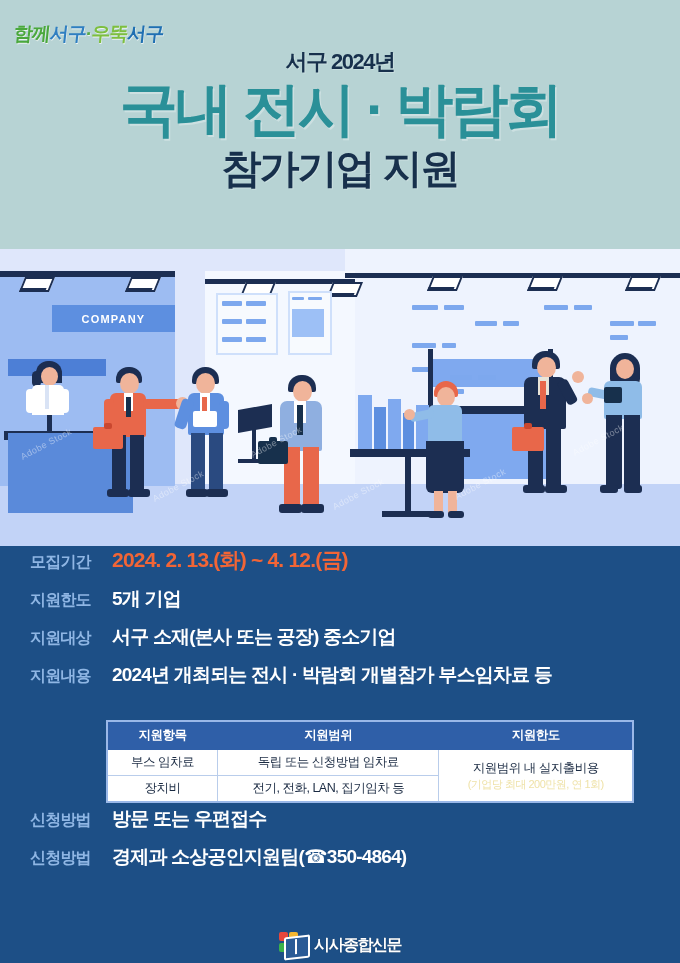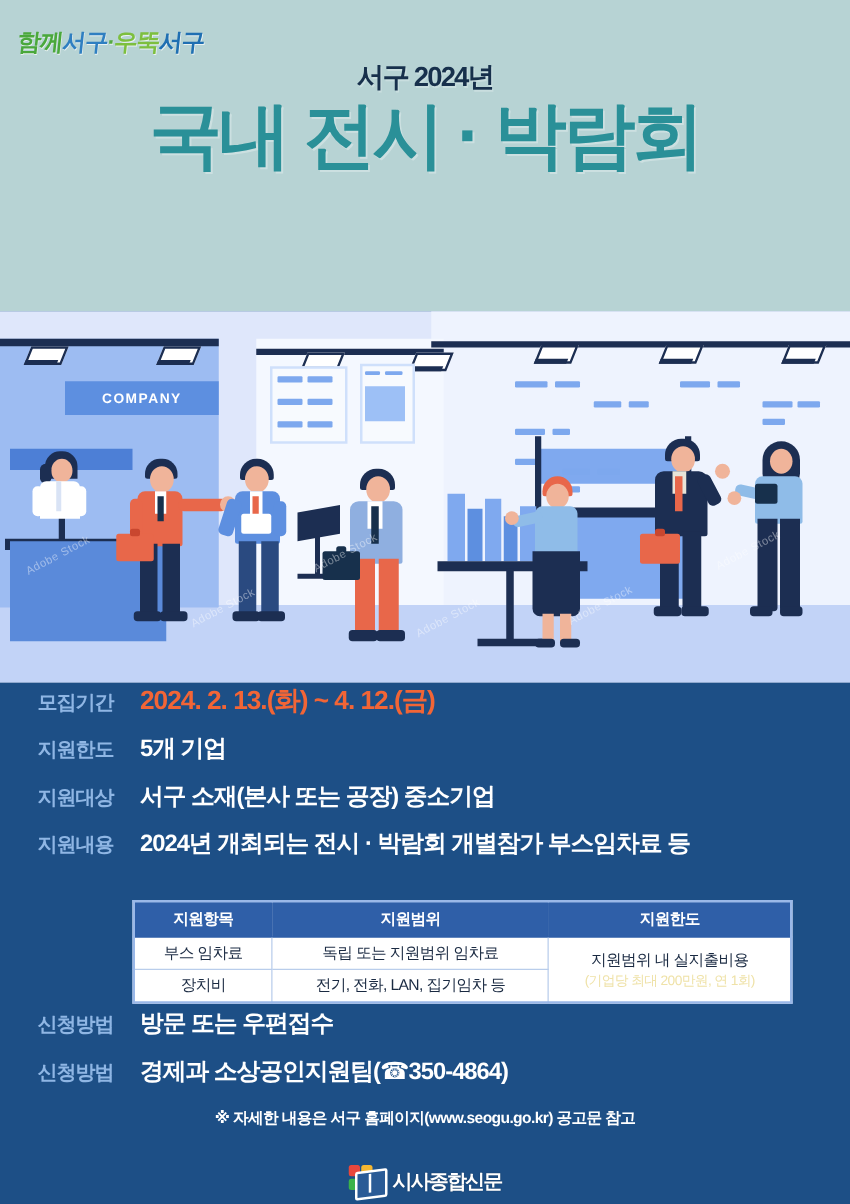--- a/index.html
+++ b/index.html
@@ -181,20 +181,21 @@
 
     <div class="logo">
       <span class="logo-text">
         <span class="g1">함께</span><span class="b1">서구</span><span class="d">·</span><span class="g2">우뚝</span><span class="b2">서구</span>
       </span>
     </div>
 
     <div class="title-wrap">
       <div class="t-line1">서구 2024년</div>
       <div class="t-line2">국내 전시 · 박람회</div>
+      <div class="t-line3">참가기업 지원</div>
     </div>
   </div>
 
   <div class="illus">
 
     <div class="ill-wallR"></div>
     <div class="ill-wallM"></div>
     <div class="ill-floor"></div>
 
     <div class="booth">
@@ -415,21 +416,21 @@
       <thead>
         <tr>
           <th class="c1">지원항목</th>
           <th class="c2">지원범위</th>
           <th class="c3">지원한도</th>
         </tr>
       </thead>
       <tbody>
         <tr>
           <td>부스 임차료</td>
-          <td>독립 또는 지원범위 임차료</td>
+          <td>독립 또는 신청방법 임차료</td>
           <td rowspan="2" class="vmid">
             <div>지원범위 내 실지출비용</div>
             <div class="note">(기업당 최대 200만원, 연 1회)</div>
           </td>
         </tr>
         <tr>
           <td>장치비</td>
           <td>전기, 전화, LAN, 집기임차 등</td>
         </tr>
       </tbody>
@@ -441,21 +442,20 @@
     <div class="row">
       <div class="lbl">신청방법</div>
       <div class="val">방문 또는 우편접수</div>
     </div>
 
     <div class="row">
       <div class="lbl">신청방법</div>
       <div class="val">경제과 소상공인지원팀(☎350-4864)</div>
     </div>
 
-    <div class="footnote">※ 자세한 내용은 서구 홈페이지(www.seogu.go.kr) 공고문 참고</div>
   </div>
 
   <div class="blogo">
     <div class="blogo-mark">
       <div class="bm-sq" style="left:0px;top:0px;background:#e8473c;"></div>
       <div class="bm-sq" style="left:0px;top:11px;background:#3bb24a;"></div>
       <div class="bm-sq" style="left:10px;top:0px;background:#f5b731;"></div>
       <div class="bm-book"></div>
     </div>
     <div class="blogo-text">시사종합신문</div>

